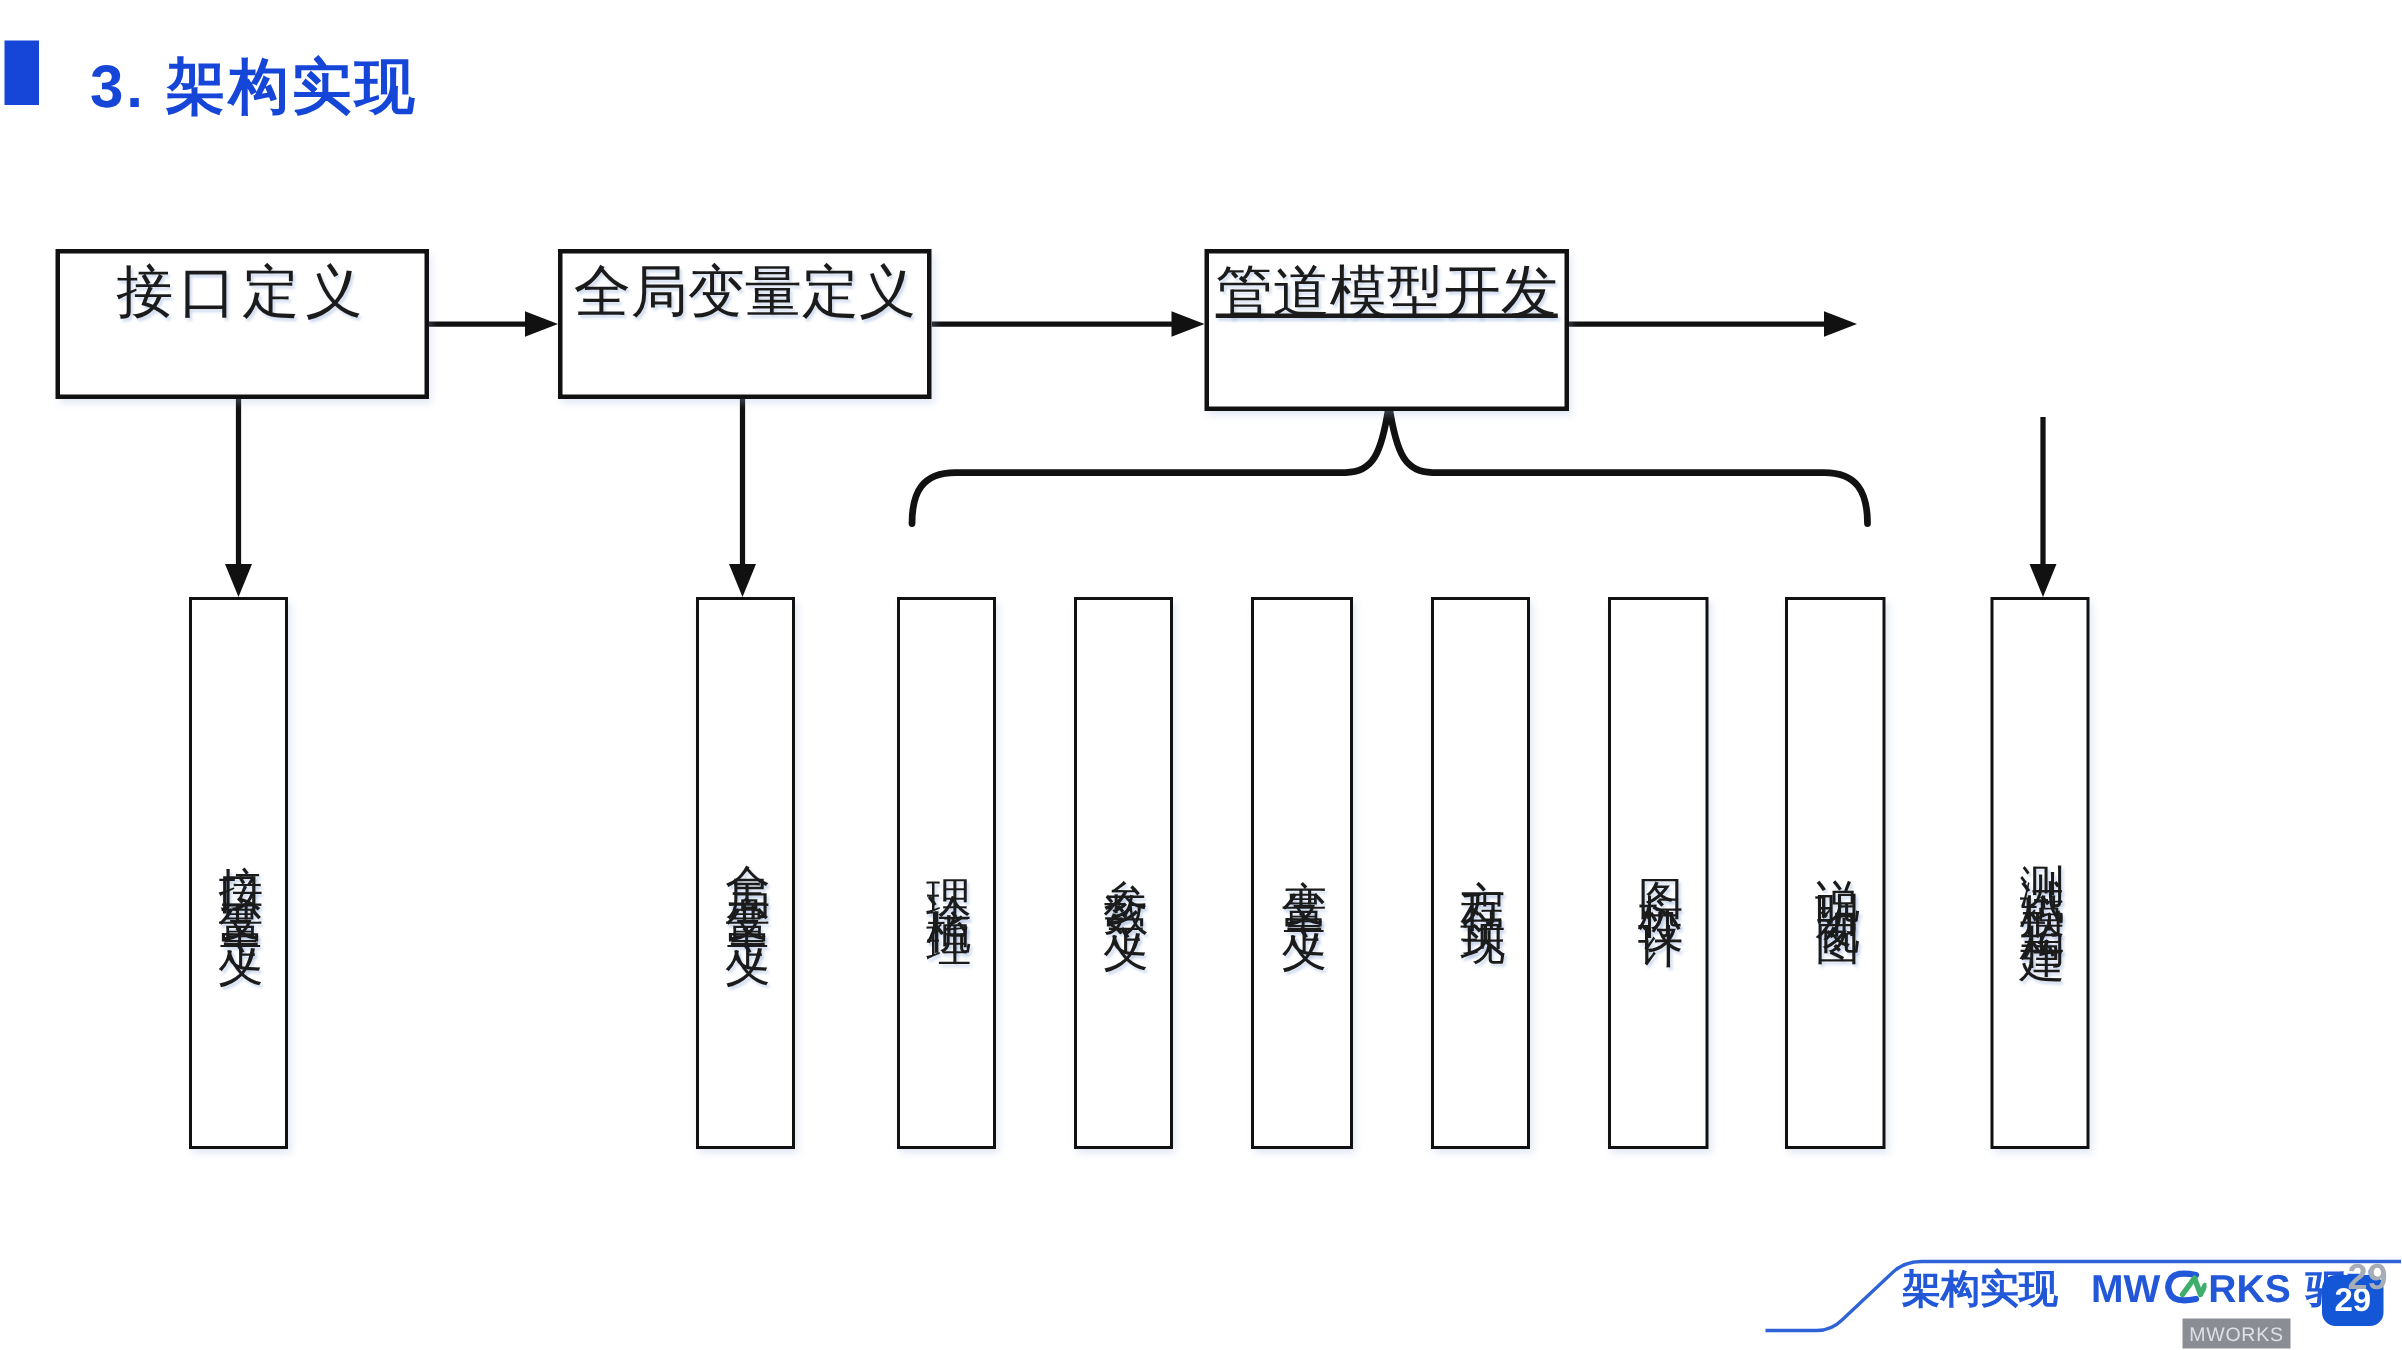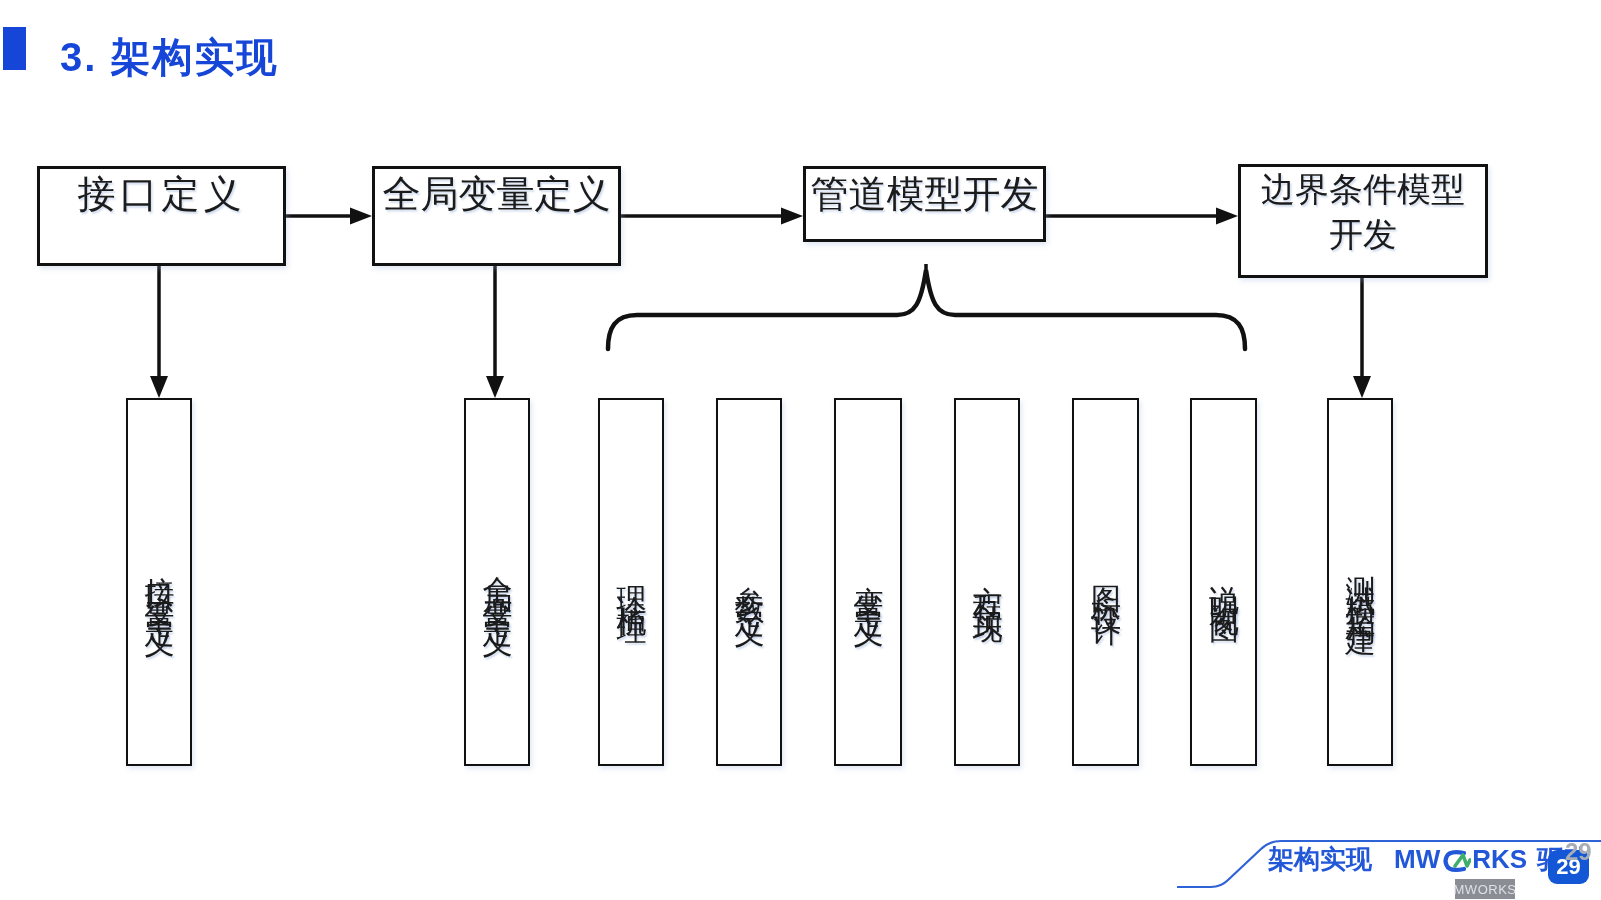--- a/index.html
+++ b/index.html
@@ -16,52 +16,52 @@
   
   .diagram-svg{position:absolute;left:0;top:0;width:1601px;height:900px;pointer-events:none;}
   .tbox{
     position:absolute;box-sizing:border-box;background:#ffffff;border:3px solid #111111;
     display:flex;align-items:flex-start;justify-content:center;text-align:center;
     color:#1b1b1b;box-shadow:2px 3px 5px rgba(160,180,220,0.30);
   }
   .tbox .lbl{text-shadow:1.5px 2px 2px rgba(150,175,220,0.45);}
   #b1{left:37px;top:166px;width:249px;height:100px;font-size:38px;letter-spacing:4px;}
   #b2{left:372px;top:166px;width:249px;height:100px;font-size:38px;}
-  #b3{left:803px;top:166px;width:243px;height:76px;font-size:38px;}
+  #b3{left:803px;top:166px;width:243px;height:108px;font-size:38px;text-decoration:underline;}
   #b4{left:1238px;top:164px;width:250px;height:114px;font-size:34px;line-height:1.32;}
   #b4 .lbl{display:block;width:212px;}
   .vbox{
     position:absolute;box-sizing:border-box;background:#ffffff;border:2.5px solid #111111;
     top:398px;width:66px;height:368px;display:flex;align-items:center;justify-content:center;
     color:#1b1b1b;box-shadow:2px 3px 5px rgba(160,180,220,0.30);
   }
   .vbox .lbl{
     writing-mode:vertical-rl;text-orientation:upright;font-size:30px;letter-spacing:10px;
     text-shadow:1.5px 2px 2px rgba(150,175,220,0.45);
   }
   #v1{left:126px;} #v2{left:464px;} #v3{left:598px;} #v4{left:716px;} #v5{left:834px;width:68px;}
   #v6{left:954px;} #v7{left:1072px;width:67px;} #v8{left:1190px;width:67px;} #v9{left:1327px;}
   
   .footer-text{
     position:absolute;left:1268px;top:843px;height:32px;display:inline-flex;align-items:center;
     font-size:26px;font-weight:bold;color:#2257d8;white-space:nowrap;z-index:2;
   }
   .footer-text .gap1{width:22px;} .footer-text .gap2{width:10px;}
-  .brand{display:inline-flex;align-items:flex-end;}
+  .brand{display:inline-flex;align-items:flex-start;}
   .mworks-o{margin:0 1px;}
   .page-badge{
     position:absolute;left:1548px;top:850px;width:41px;height:34px;background:#1356d6;
     border-radius:9px;display:flex;align-items:center;justify-content:center;
     color:#ffffff;font-size:22px;font-weight:bold;z-index:2;
   }
   .page-ghost{
     position:absolute;left:1565px;top:838px;font-size:24px;font-weight:bold;color:#a6adb6;z-index:3;
   }
   .watermark{
-    position:absolute;left:1455px;top:879px;width:60px;height:20px;background:rgba(112,117,124,0.82);
+    position:absolute;left:1455px;top:879px;width:72px;height:20px;background:rgba(112,117,124,0.82);
     color:#dde1e6;font-size:13px;display:flex;align-items:center;justify-content:center;
     letter-spacing:0.5px;z-index:4;
   }
 </style>
 </head>
 <body>
 
 <div class="slide">
 
   <div class="title-bullet"></div>
@@ -90,23 +90,20 @@
   </svg>
 
   <div class="tbox" id="b1">
     <span class="lbl">接口定义</span>
   </div>
   <div class="tbox" id="b2">
     <span class="lbl">全局变量定义</span>
   </div>
   <div class="tbox" id="b3">
     <span class="lbl">管道模型开发</span>
-  </div>
-  <div class="tbox" id="b4">
-    <span class="lbl">边界条件模型开发</span>
   </div>
 
   <div class="vbox" id="v1">
     <span class="lbl">接口变量定义</span>
   </div>
   <div class="vbox" id="v2">
     <span class="lbl">全局变量定义</span>
   </div>
   <div class="vbox" id="v3">
     <span class="lbl">理论梳理</span>

